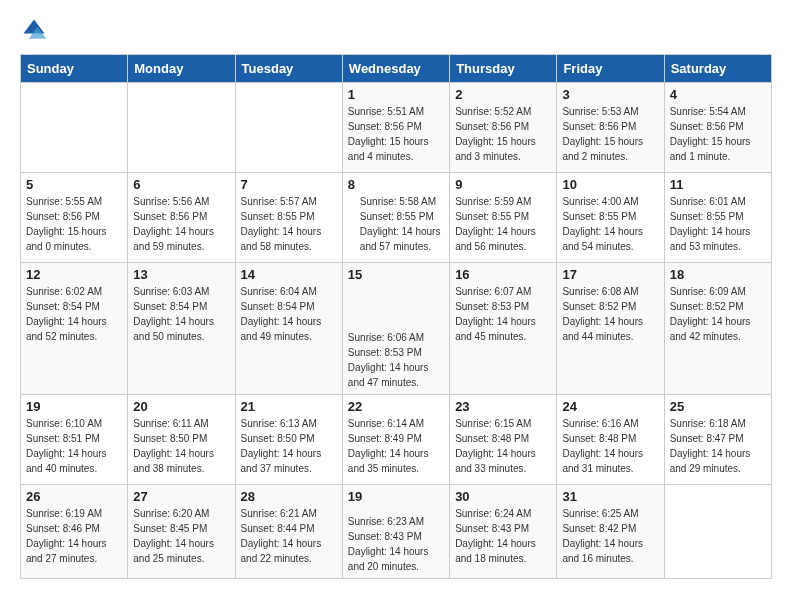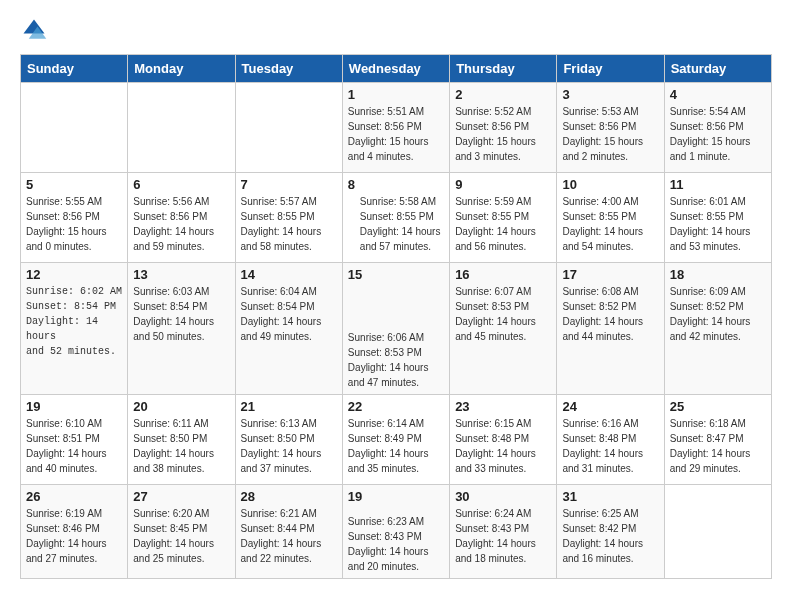--- a/index.html
+++ b/index.html
@@ -212,21 +212,21 @@
             <span class="day-number">11</span>
             <div class="day-info" style="white-space: pre-line;">Sunrise: 6:01 AM
 Sunset: 8:55 PM
 Daylight: 14 hours
 and 53 minutes.</div>
           </td>
         </tr>
         <tr>
           <td>
             <span class="day-number">12</span>
-            <div class="day-info" style="white-space: pre-line; font-family: Liberation Mono, monospace;">Sunrise: 6:02 AM
+            <div class="day-info" style="white-space: pre-line;">Sunrise: 6:02 AM
 Sunset: 8:54 PM
 Daylight: 14 hours
 and 52 minutes.</div>
           </td>
           <td>
             <span class="day-number">13</span>
             <div class="day-info" style="white-space: pre-line;">Sunrise: 6:03 AM
 Sunset: 8:54 PM
 Daylight: 14 hours
 and 50 minutes.</div>

